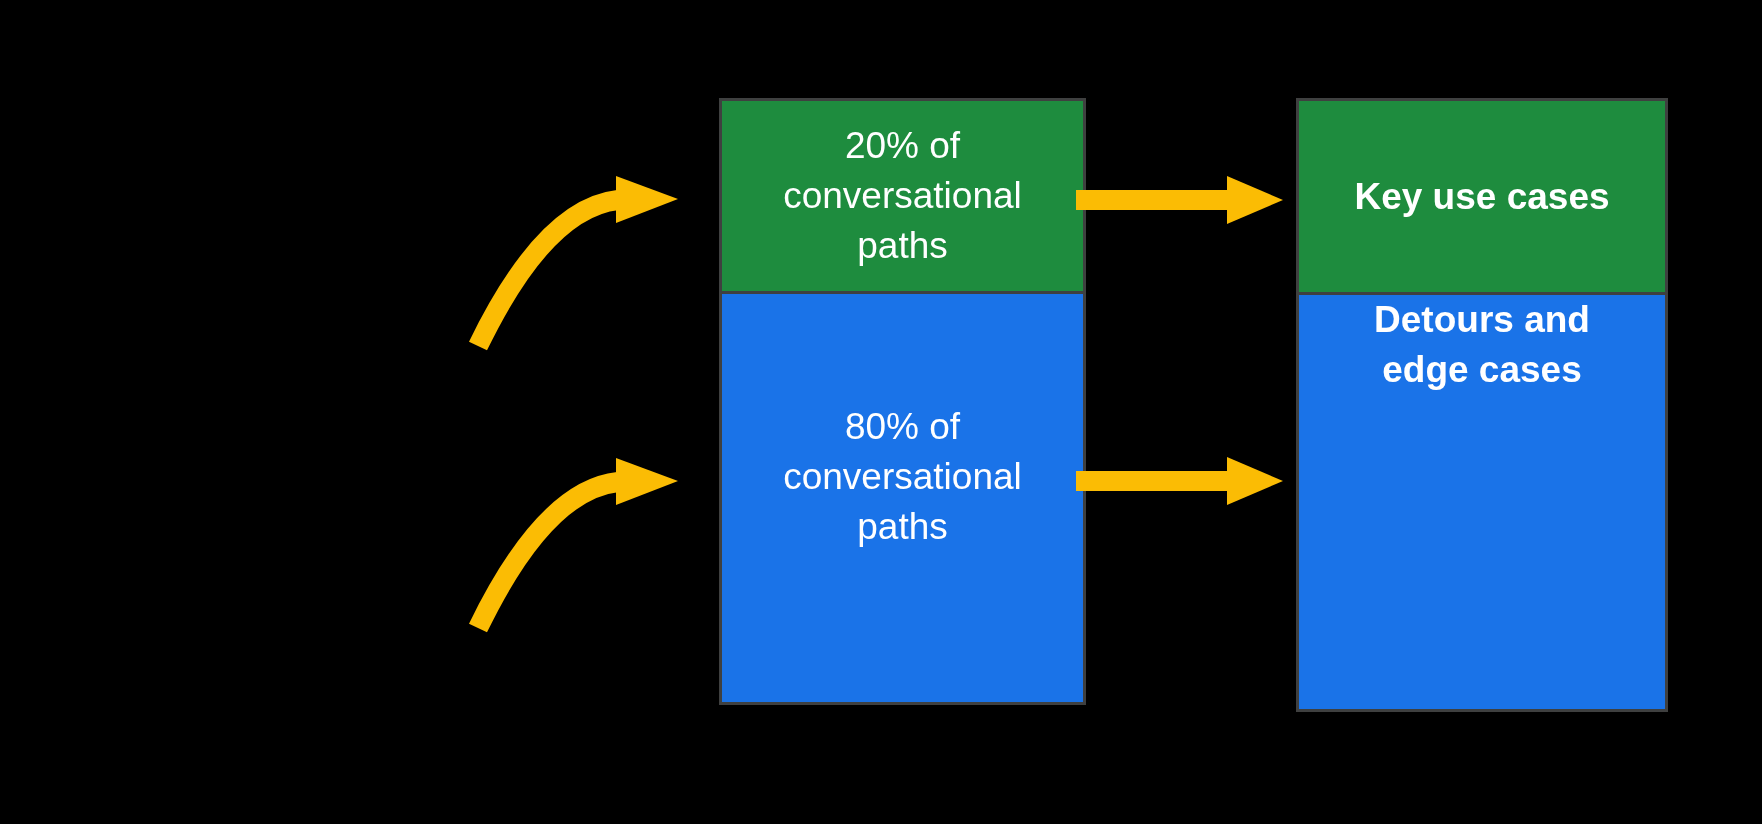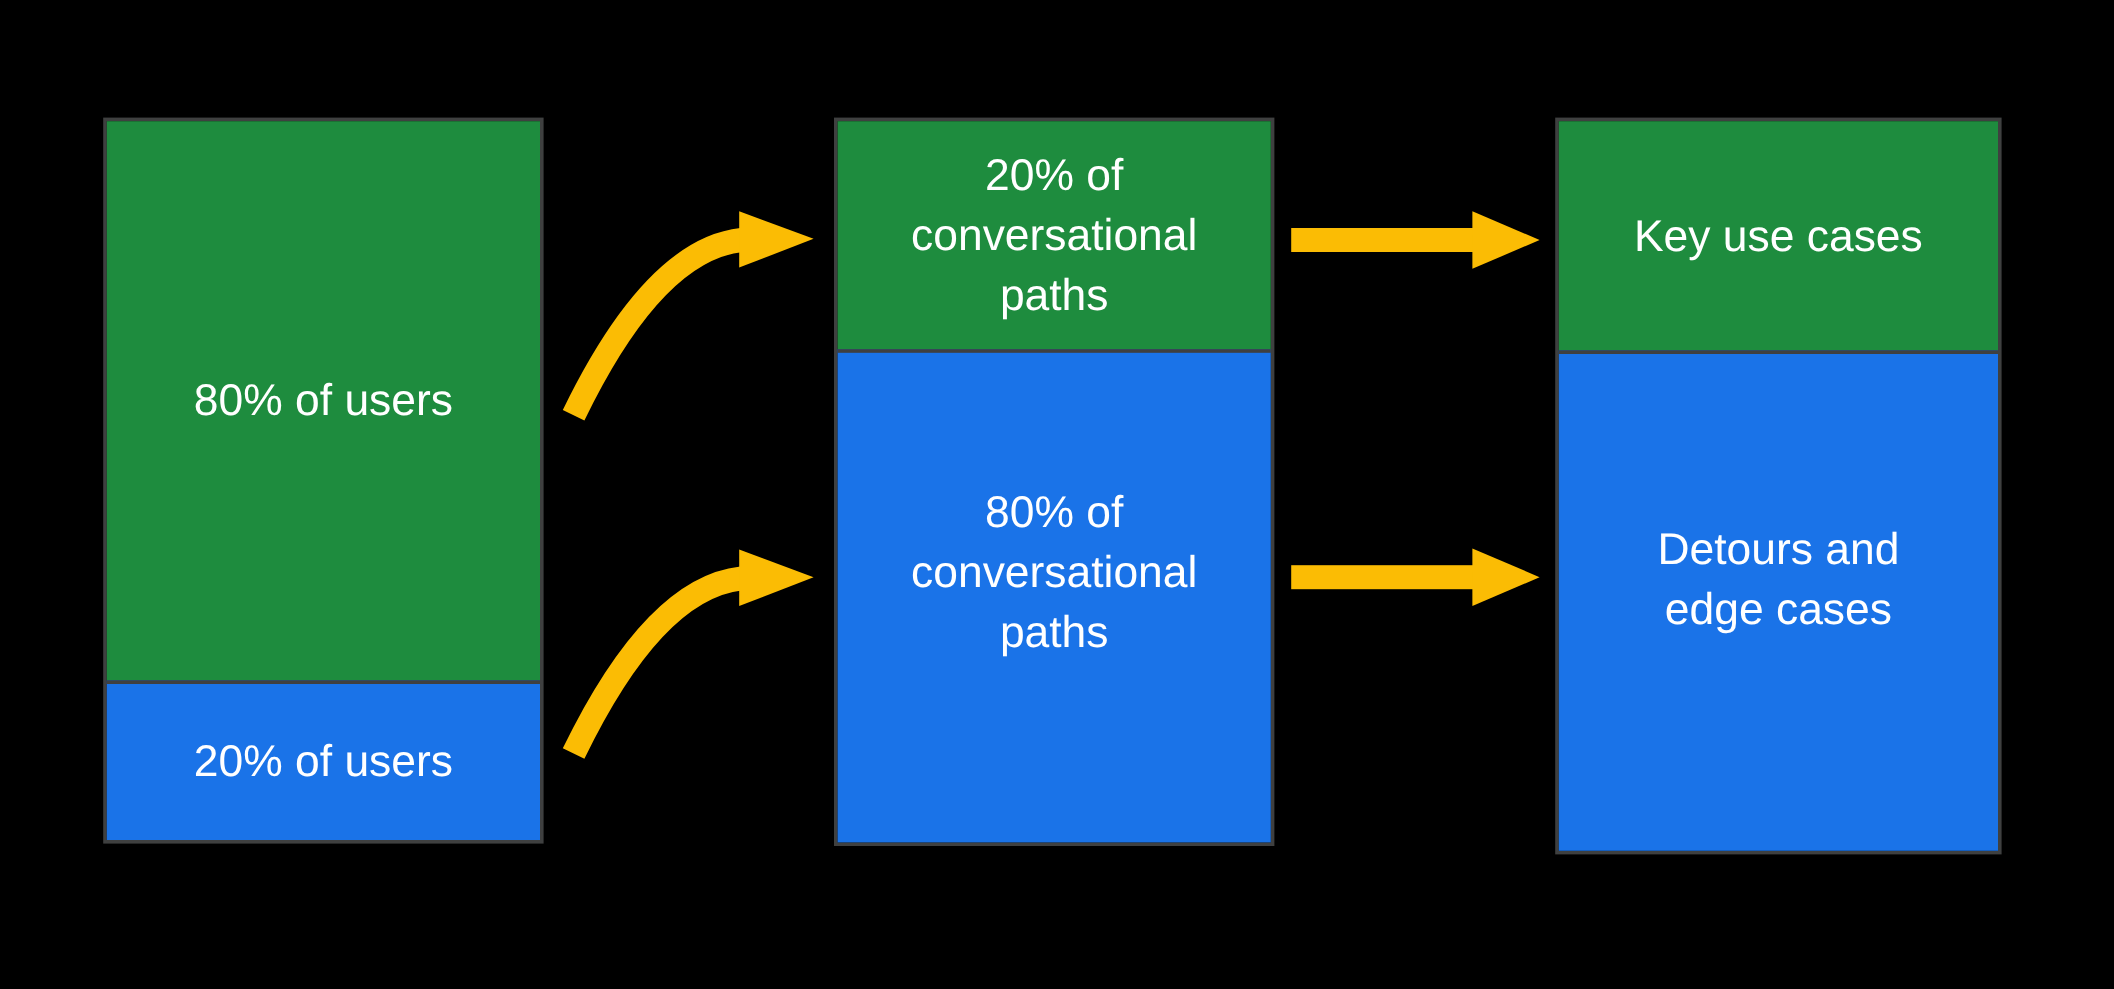--- a/index.html
+++ b/index.html
@@ -21,52 +21,44 @@
   }
   .seg.green{background:var(--green);}
   .seg.blue{background:var(--blue);border-top:3px solid var(--border);}
   .seg span{
     color:var(--text);font-size:37px;line-height:1.35;display:block;
   }
   .bar-users{left:86px;top:98px;width:367px;height:605px;}
   .bar-users .green{height:466px;}
   .bar-users .blue{flex:1;}
   .bar-users span{max-width:330px;}
-  .bar-paths{left:695px;top:98px;width:367px;height:607px;}
+  .bar-paths{left:719px;top:98px;width:367px;height:607px;}
   .bar-paths .green{height:190px;}
   .bar-paths .blue{flex:1;align-items:flex-start;}
   .bar-paths .blue span{margin-top:108px;}
   .bar-paths span{max-width:285px;}
-  .bar-outcomes{left:1296px;top:98px;width:372px;height:614px;}
+  .bar-outcomes{left:1296px;top:98px;width:372px;height:614px;font-weight:bold;}
   .bar-outcomes .green{height:191px;}
   .bar-outcomes .blue{flex:1;align-items:flex-start;}
-  .bar-outcomes .blue span{margin-top:138px;}
+  .bar-outcomes .blue span{}
   .bar-outcomes span{max-width:262px;}
   svg.arrow{position:absolute;overflow:visible;}
   .arrow-shaft{fill:none;stroke:var(--arrow);stroke-width:20;stroke-linecap:butt;}
   .arrow-head{fill:var(--arrow);}
   .arrow-rect{fill:var(--arrow);}
   .curved-1{left:455px;top:170px;}
   .curved-2{left:455px;top:452px;}
   .straight-1{left:1076px;top:176px;}
   .straight-2{left:1076px;top:457px;}
 </style>
 </head>
 <body>
 
 <div class="canvas">
 
-  <div class="bar bar-users">
-    <div class="seg green">
-      <span>80% of users</span>
-    </div>
-    <div class="seg blue">
-      <span>20% of users</span>
-    </div>
-  </div>
 
   <svg class="arrow curved-1" width="245" height="195" viewBox="0 0 245 195">
     <path class="arrow-shaft" d="M 23 176 Q 90 38 163 30"></path>
     <polygon class="arrow-head" points="161,6 223,29 161,53"></polygon>
   </svg>
 
   <svg class="arrow curved-2" width="245" height="195" viewBox="0 0 245 195">
     <path class="arrow-shaft" d="M 23 176 Q 90 38 163 30"></path>
     <polygon class="arrow-head" points="161,6 223,29 161,53"></polygon>
   </svg>

